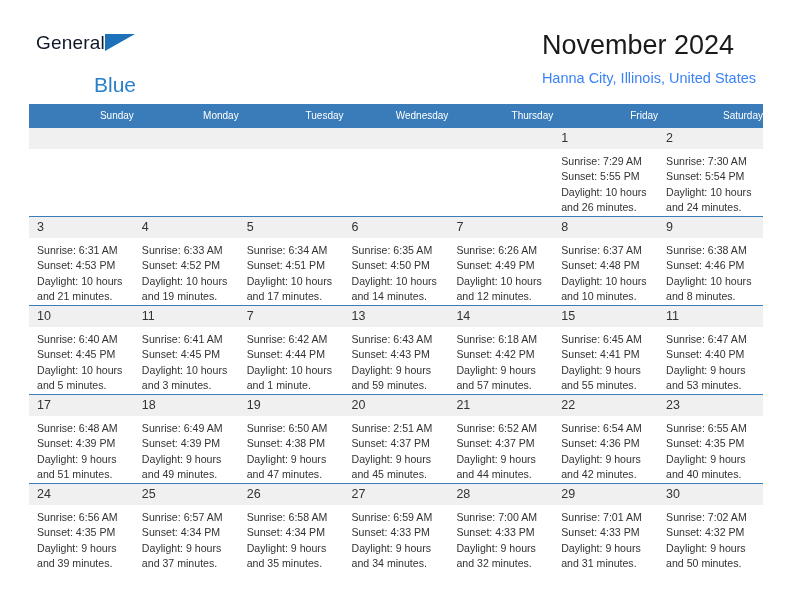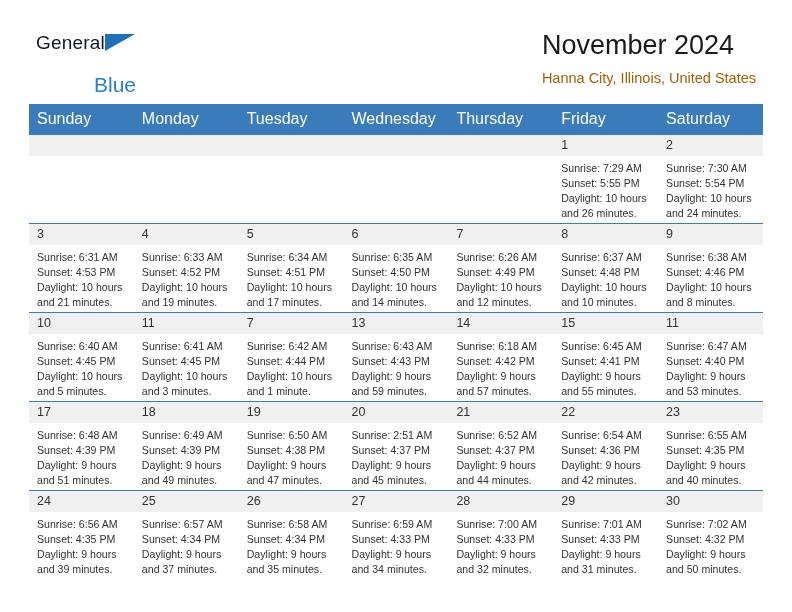--- a/index.html
+++ b/index.html
@@ -69,43 +69,43 @@
   .cal-title {
     font-size: 27px;
     font-weight: normal;
     color: #1a1a1a;
     line-height: 1.15;
     white-space: nowrap;
   }
   .cal-subtitle {
     margin-top: 9px;
     font-size: 14.5px;
-    color: #a16207;
+    color: #3b82f6;
     line-height: 1.15;
     white-space: nowrap;
   }
 
   
   .cal-wrap {
     position: absolute;
     left: 29px;
     top: 104px;
     width: 734px;
   }
   table.cal {
     width: 100%;
     border-collapse: collapse;
     table-layout: fixed;
   }
   table.cal th {
     background: #3a7cb9;
     color: #ffffff;
-    font-size: 16px;
+    font-size: 10px;
     font-weight: normal;
-    text-align: left;
+    text-align: right;
     padding: 6px 0 6px 8px;
     height: 22px;
     line-height: 1.1;
   }
   table.cal td {
     vertical-align: top;
     border-top: 1px solid #3a7cb9;
     padding: 0;
     height: 89px;
     background: #ffffff;

